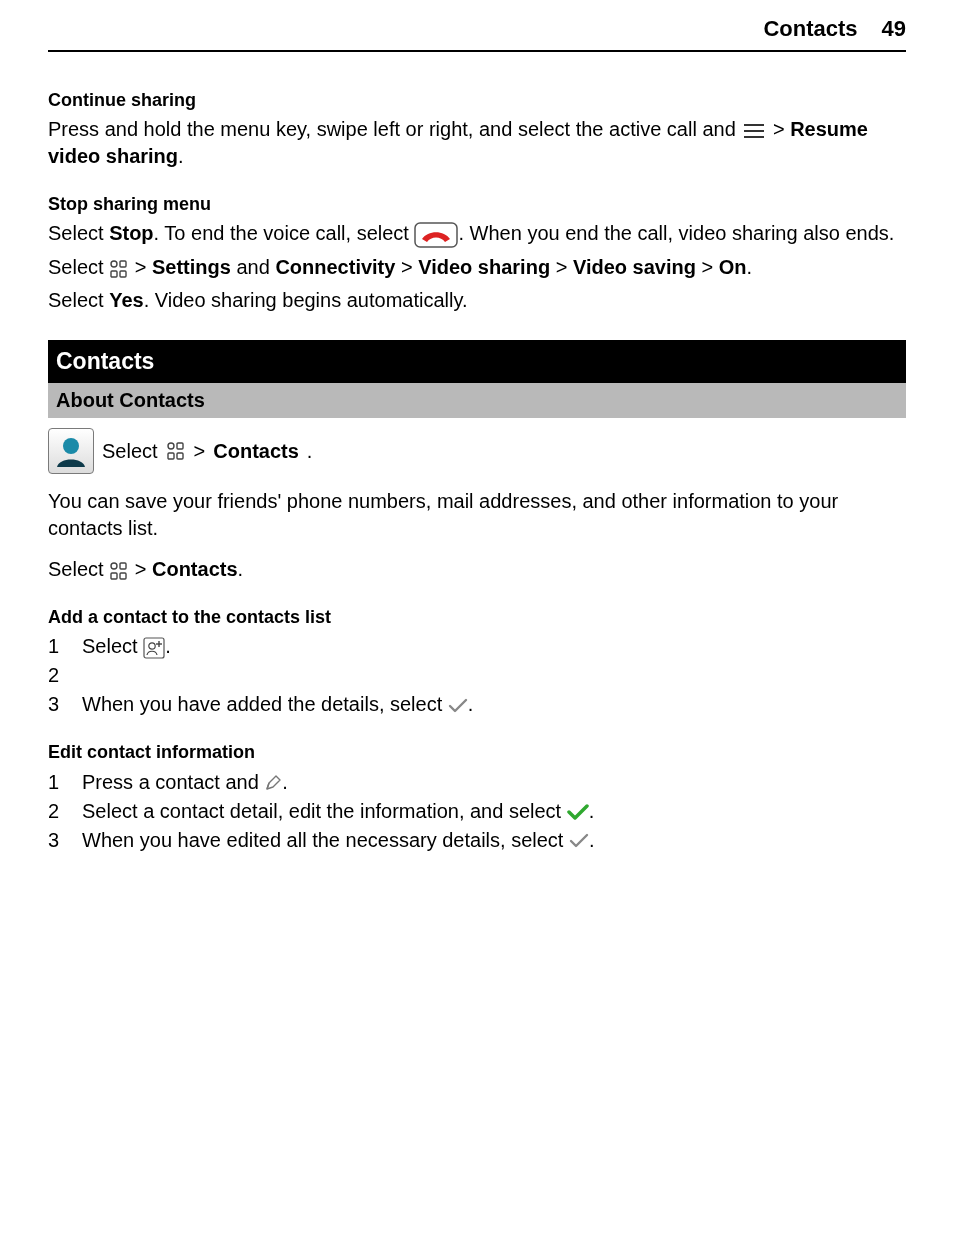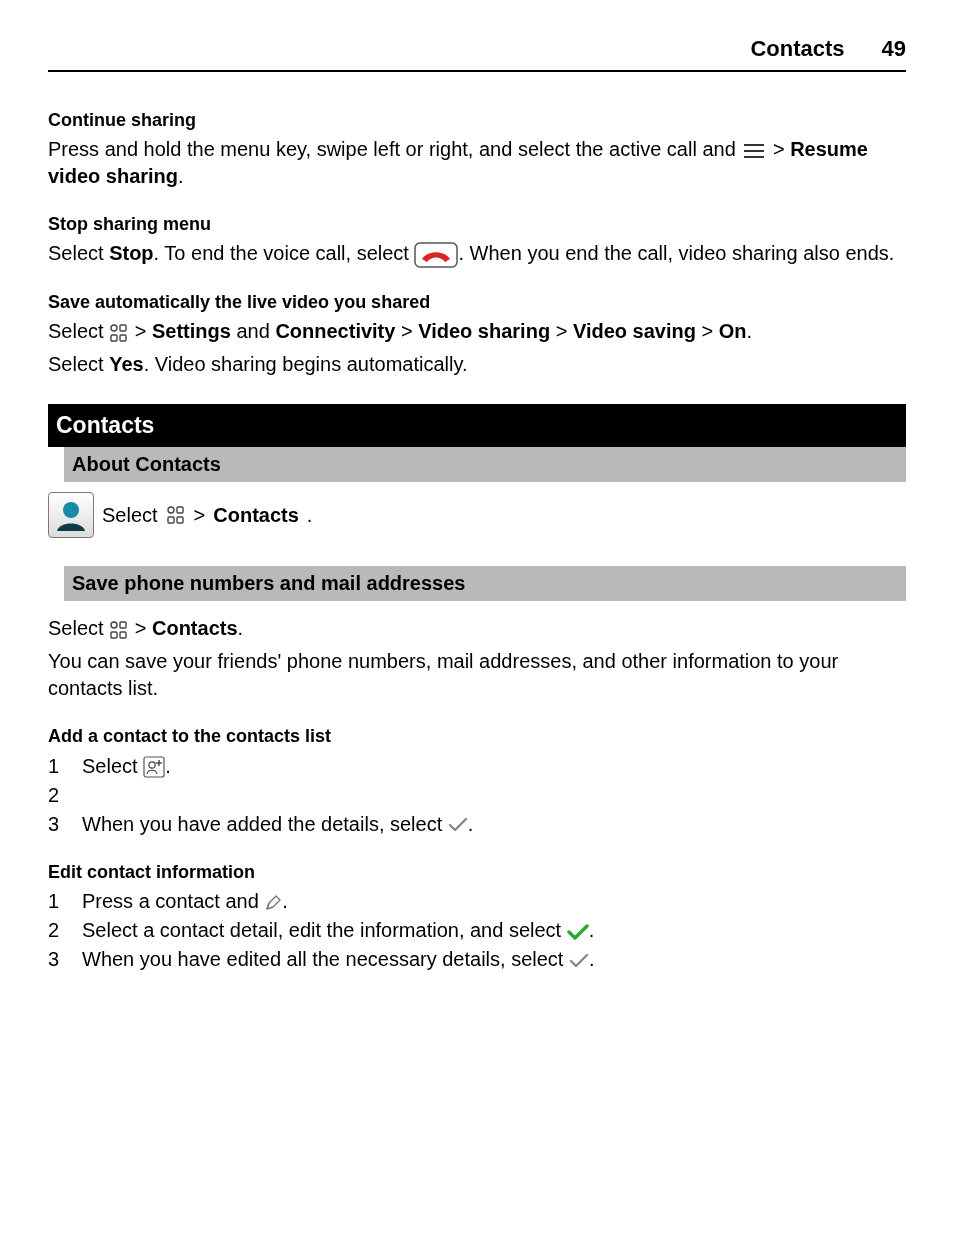--- a/index.html
+++ b/index.html
@@ -1,25 +1,25 @@
 <!DOCTYPE html>
 <html><head>
 <meta charset="utf-8">
 <style>
   html,body{margin:0;padding:0;background:#fff;color:#000;}
   body{width:954px;font-family:Arial,Helvetica,sans-serif;font-size:20px;line-height:1.35;}
-  .page{padding:34px 48px 60px 48px;}
+  .page{padding:14px 48px 60px 48px;}
   .running-head{display:flex;justify-content:flex-end;align-items:baseline;border-bottom:2px solid #000;padding-bottom:6px;margin-bottom:36px;}
   .running-head .title{font-weight:700;font-size:22px;margin-right:24px;}
-  .running-head .pgnum{font-weight:700;font-size:22px;margin-left:13px;}
+  .running-head .pgnum{font-weight:700;font-size:22px;}
   h3{font-weight:700;font-size:18px;margin:22px 0 4px 0;}
   p{margin:0 0 6px 0;}
   .bold{font-weight:700;}
   .section-black{background:#000;color:#fff;font-weight:700;font-size:23px;padding:6px 8px;margin:26px 0 0 0;}
-  .section-grey{background:#b9b9b9;color:#000;font-weight:700;font-size:20px;padding:4px 8px;margin:0 0 10px 16px;}
+  .section-grey{background:#b9b9b9;color:#000;font-weight:700;font-size:20px;padding:4px 8px;margin:0 0 10px 0;}
   .section-grey.mtop{margin-top:28px;}
   .inline-icon{display:inline-block;vertical-align:middle;}
   svg{display:block;}
   ol{margin:2px 0 6px 0;padding-left:0;list-style:none;}
   ol li{display:flex;gap:18px;margin:2px 0;}
   ol li .num{min-width:16px;}
   .contacts-row{display:flex;align-items:center;gap:8px;margin:10px 0 14px 0;}
   .avatar-frame{width:44px;height:44px;border:1px solid #7a7a7a;border-radius:4px;display:flex;align-items:center;justify-content:center;background:linear-gradient(#fff,#dcdcdc);}
 </style>
 </head>
@@ -51,21 +51,20 @@
   <p>
     <span>Select </span><span class="bold">Stop</span><span>. To end the voice call, select </span>
     <span class="inline-icon">
       <svg width="44" height="26" viewBox="0 0 44 26">
         <rect x="1" y="1" width="42" height="24" rx="5" fill="#fff" stroke="#555" stroke-width="1.5"></rect>
         <path d="M8 17 C14 8, 30 8, 36 17 L31 20 C27 14, 17 14, 13 20 Z" fill="#d22"></path>
       </svg>
     </span><span>. When you end the call, video sharing also ends.</span>
   </p>
 
-  <h3>Save automatically the live video you shared</h3>
   <p>
     <span>Select </span>
     <span class="inline-icon">
       <svg width="20" height="20" viewBox="0 0 20 20">
         <circle cx="5" cy="5" r="3" fill="none" stroke="#444" stroke-width="1.4"></circle>
         <rect x="11" y="2" width="6" height="6" rx="1" fill="none" stroke="#444" stroke-width="1.4"></rect>
         <rect x="2" y="12" width="6" height="6" rx="1" fill="none" stroke="#444" stroke-width="1.4"></rect>
         <rect x="11" y="12" width="6" height="6" rx="1" fill="none" stroke="#444" stroke-width="1.4"></rect>
       </svg>
     </span>
@@ -98,35 +97,34 @@
         <rect x="2" y="12" width="6" height="6" rx="1" fill="none" stroke="#444" stroke-width="1.4"></rect>
         <rect x="11" y="12" width="6" height="6" rx="1" fill="none" stroke="#444" stroke-width="1.4"></rect>
       </svg>
     </span>
     <span> &gt; </span>
       <span class="bold">Contacts</span>
       <span>.</span>
   </div>
 
 
-  <div class="section-grey mtop">Save phone numbers and mail addresses</div>
+  <p>You can save your friends' phone numbers, mail addresses, and other information to your contacts list.</p>
+
   <p style="margin-top:14px;">
     <span>Select </span>
     <span class="inline-icon">
       <svg width="20" height="20" viewBox="0 0 20 20">
         <circle cx="5" cy="5" r="3" fill="none" stroke="#444" stroke-width="1.4"></circle>
         <rect x="11" y="2" width="6" height="6" rx="1" fill="none" stroke="#444" stroke-width="1.4"></rect>
         <rect x="2" y="12" width="6" height="6" rx="1" fill="none" stroke="#444" stroke-width="1.4"></rect>
         <rect x="11" y="12" width="6" height="6" rx="1" fill="none" stroke="#444" stroke-width="1.4"></rect>
       </svg>
     </span>
     <span> &gt; </span><span class="bold">Contacts</span><span>.</span>
   </p>
-
-  <p>You can save your friends' phone numbers, mail addresses, and other information to your contacts list.</p>
 
   <h3>Add a contact to the contacts list</h3>
   <ol>
     <li>
       <span class="num">1</span>
       <span>
         <span>Select </span>
         <span class="inline-icon">
           <svg width="22" height="22" viewBox="0 0 22 22">
             <rect x="1" y="1" width="20" height="20" rx="2" fill="#fff" stroke="#555" stroke-width="1.2"></rect>

